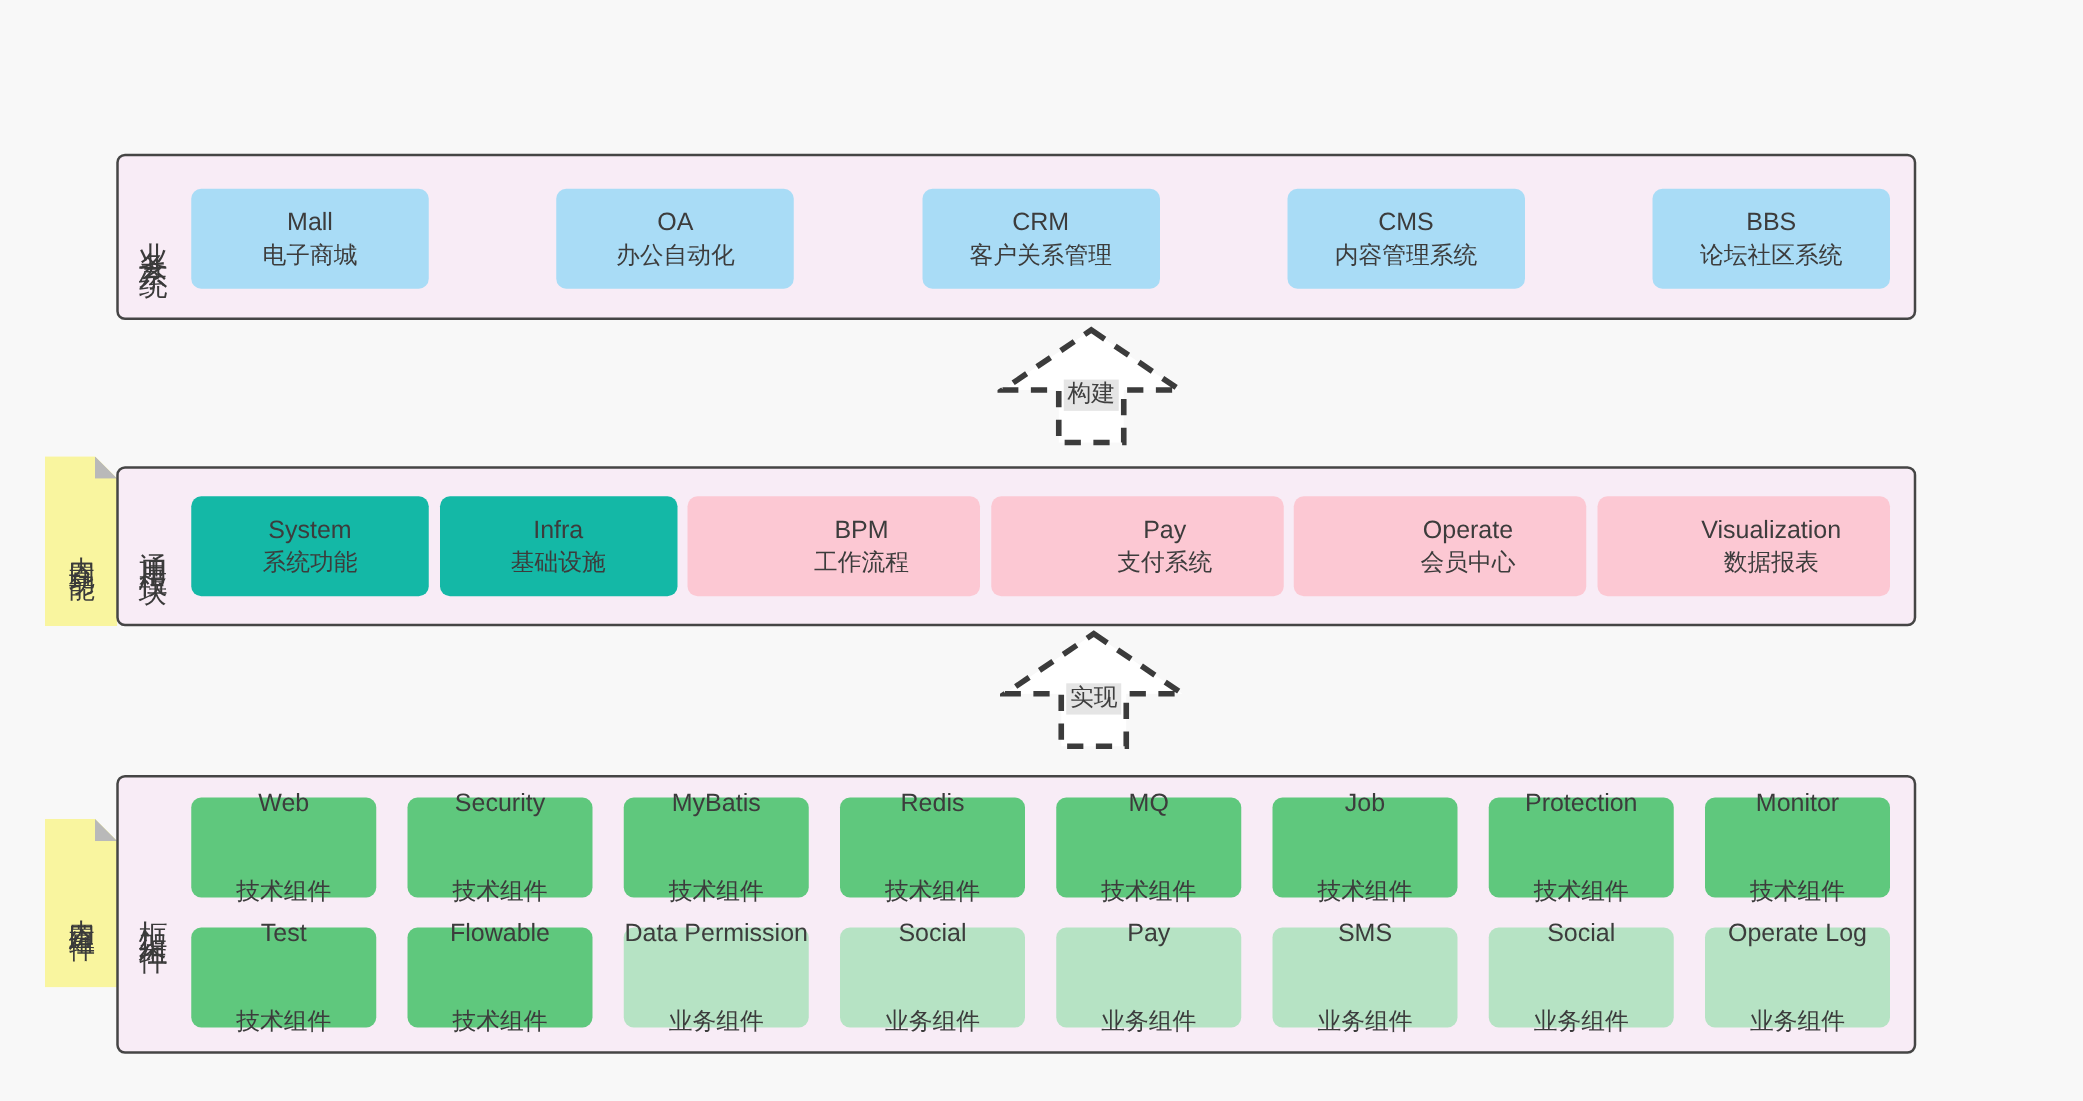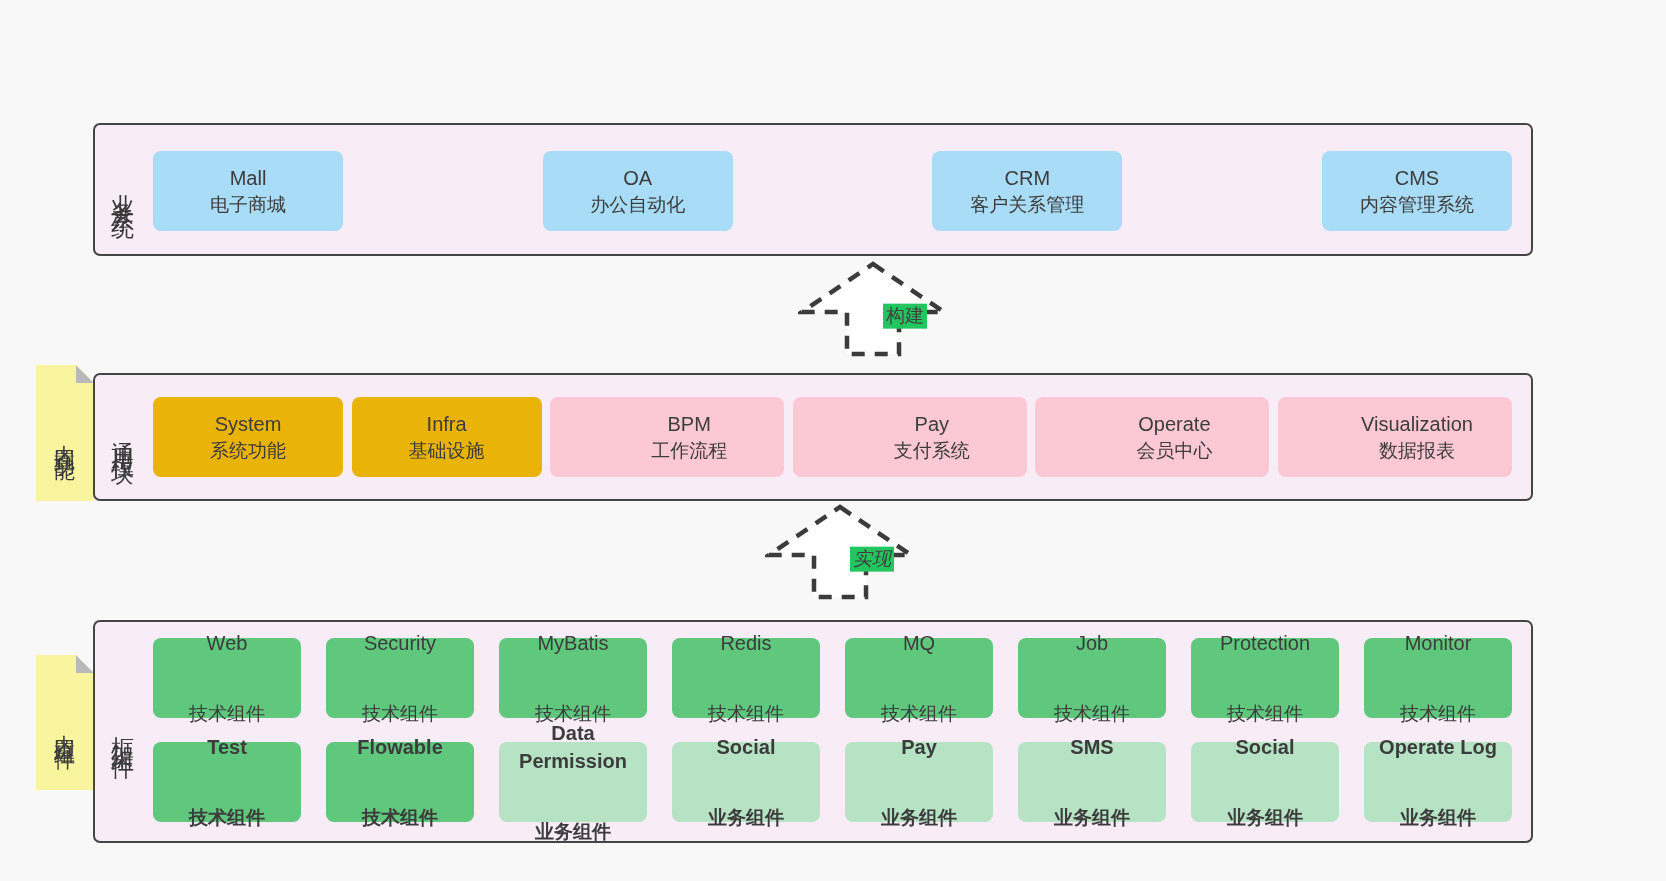--- a/index.html
+++ b/index.html
@@ -24,32 +24,32 @@
     font-size:23px;letter-spacing:7px;color:#3a3a3a;line-height:1;
     white-space:nowrap;
   }
   .row{
     position:absolute;left:58px;right:19px;
     display:flex;justify-content:space-between;
   }
   .layer-1 .row{top:26px;gap:20px;}
   .layer-2 .row{top:22px;}
   .layer-3 .row-1{top:16px;}
-  .layer-3 .row-2{top:120px;font-weight:bold;}
+  .layer-3 .row-2{top:120px;}
   .box{
     height:80px;border-radius:8px;
     display:flex;flex-direction:column;align-items:center;justify-content:center;
     text-align:center;line-height:1.4;
   }
   .box .en{font-size:20px;}
   .box .cn{font-size:19px;}
   .w190{width:190px;}
   .w148{width:148px;gap:44px;}
   .blue{background:#a9dcf6;}
-  .red{background:#eab308;}
+  .red{background:#14b8a6;}
   .pink{background:#fcc8d3;padding-left:44px;}
   .green{background:#5fc87d;}
   .lightgreen{background:#b6e3c4;}
   
   .sticky{
     position:absolute;left:36px;width:58px;background:#f9f59f;
     clip-path:polygon(0 0,calc(100% - 18px) 0,100% 18px,100% 100%,0 100%);
     z-index:0;
   }
   .sticky-1{top:365px;height:136px;}
@@ -61,27 +61,26 @@
   }
   .sticky .stext{
     position:absolute;left:50%;top:54%;transform:translate(-50%,-50%);
     writing-mode:vertical-rl;text-orientation:upright;
     font-size:21px;letter-spacing:5px;color:#3a3a3a;line-height:1;white-space:nowrap;
   }
   .layer{z-index:1;}
   
   .arrow{position:absolute;width:150px;height:98px;z-index:2;}
   .arrow-1{left:798px;top:260px;}
-  .arrow-2{left:765px;top:503px;font-style:italic;}
+  .arrow-2{left:800px;top:503px;}
   .arrow svg{display:block;width:150px;height:98px;}
   .arrow .alabel{
     position:absolute;left:50%;top:57%;transform:translate(-50%,-50%);
-    font-size:19px;color:#3f3f3f;background:#22c55e;padding:0 3px;line-height:1.3;
+    font-size:19px;color:#3f3f3f;background:#e5e5e5;padding:0 3px;line-height:1.3;
     white-space:nowrap;
-    margin-left:32px;
   }
 </style>
 </head>
 <body>
 
 <div class="sticky sticky-1">
   <span class="fold"></span>
   <span class="stext">内置功能</span>
 </div>
 
@@ -101,20 +100,24 @@
       <span class="en">OA</span>
       <span class="cn">办公自动化</span>
     </div>
     <div class="box blue w190">
       <span class="en">CRM</span>
       <span class="cn">客户关系管理</span>
     </div>
     <div class="box blue w190">
       <span class="en">CMS</span>
       <span class="cn">内容管理系统</span>
+    </div>
+    <div class="box blue w190">
+      <span class="en">BBS</span>
+      <span class="cn">论坛社区系统</span>
     </div>
   </div>
 </div>
 
 <div class="arrow arrow-1">
   <svg viewBox="0 0 150 98">
     <polygon points="75,4 146,52 101,52 101,94 49,94 49,52 4,52" fill="#ffffff" stroke="#3b3b3b" stroke-width="4.5" stroke-dasharray="13 10"></polygon>
   </svg>
   <span class="alabel">构建</span>
 </div>

